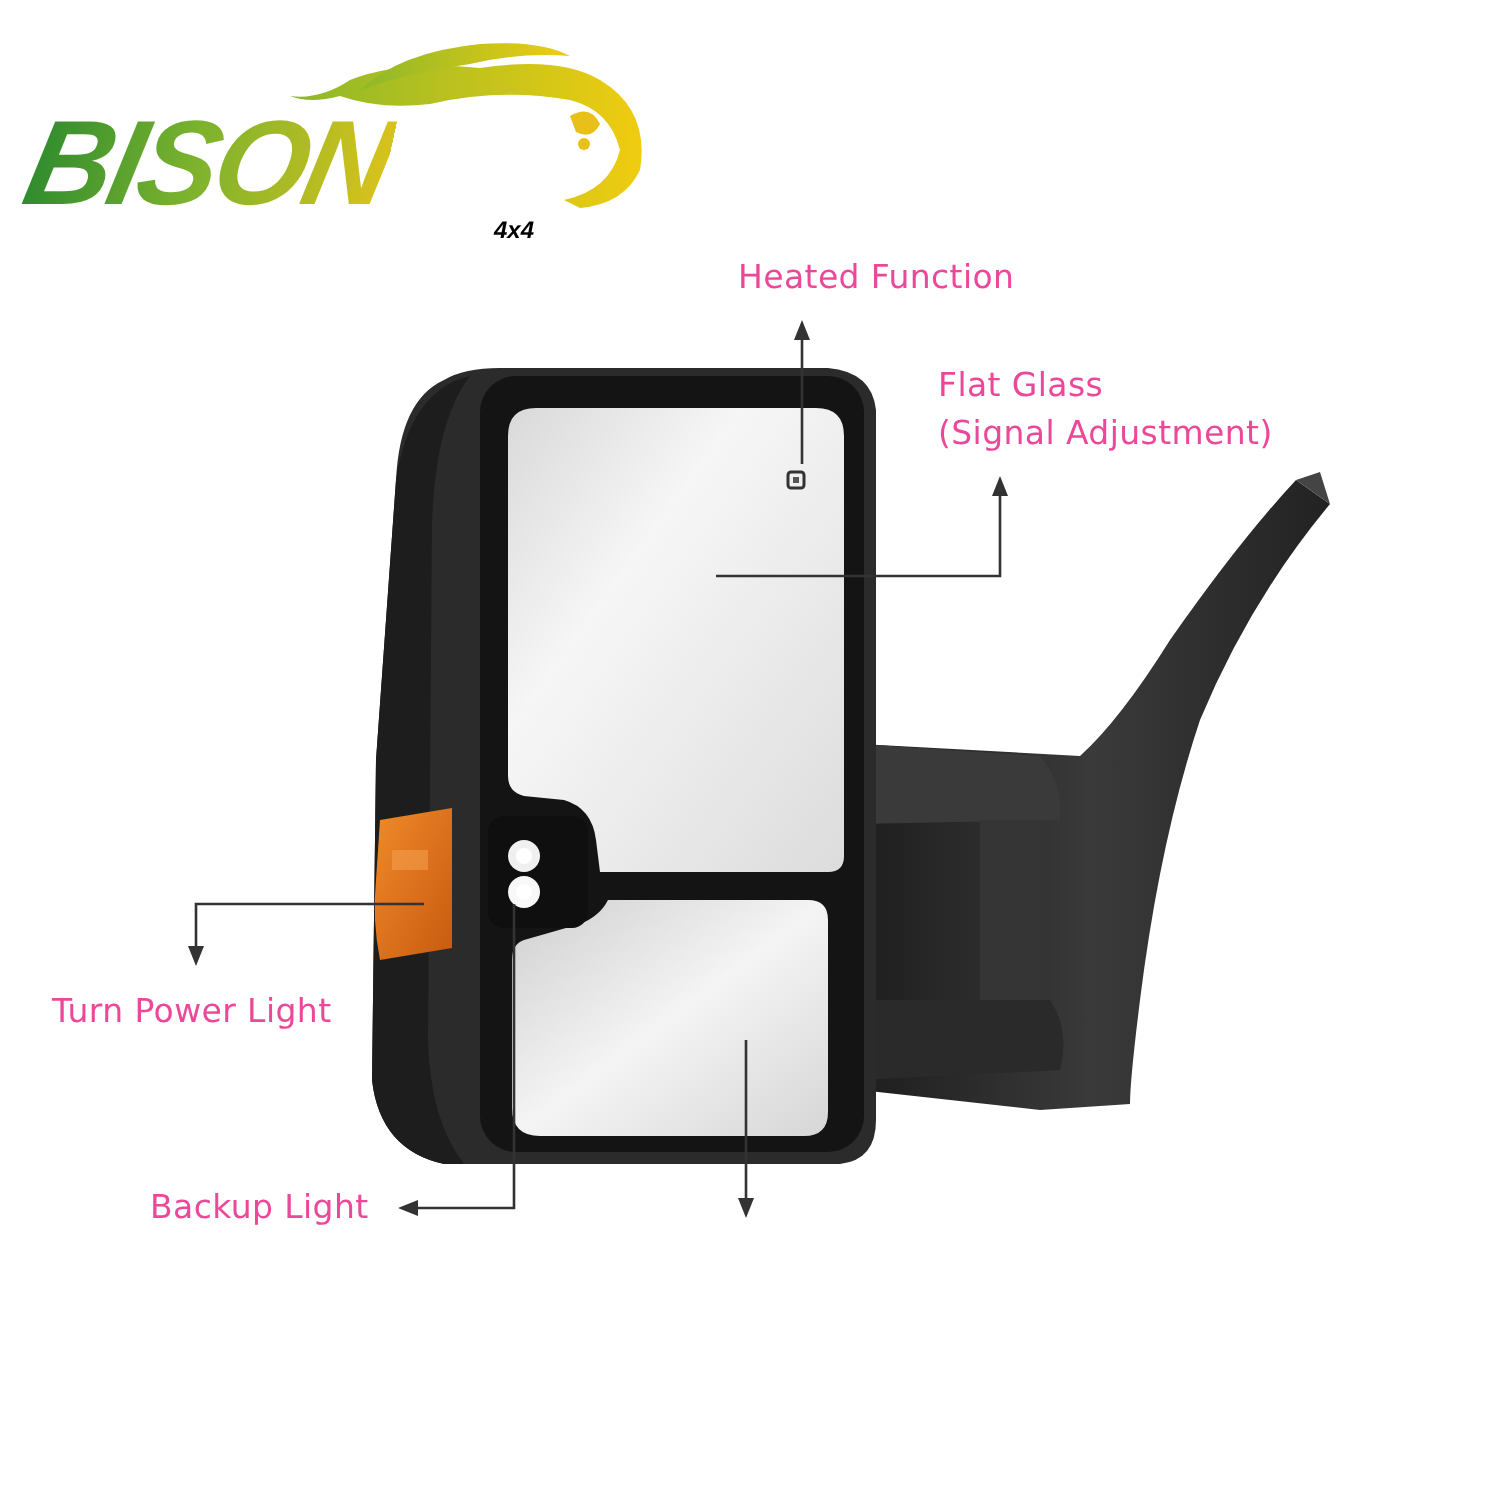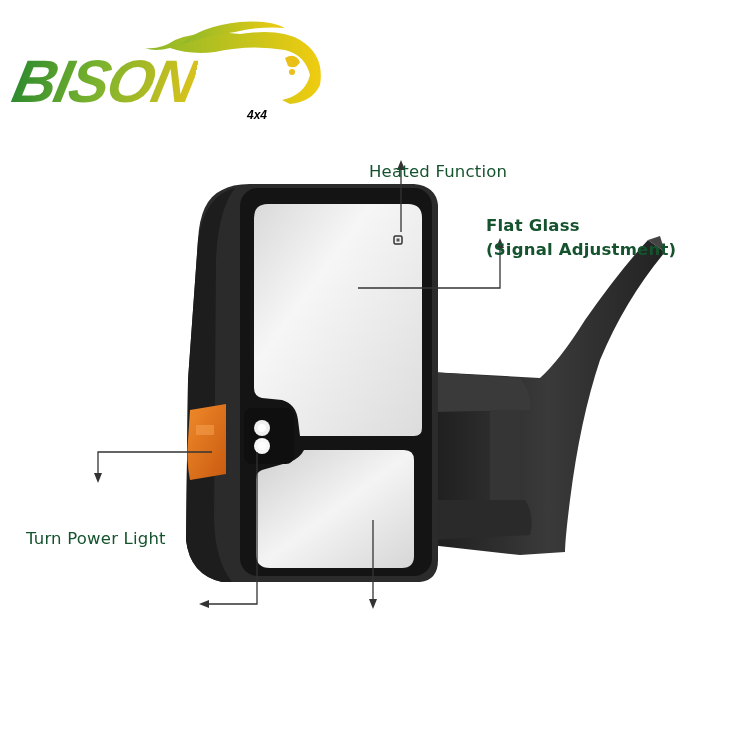--- a/index.html
+++ b/index.html
@@ -1,19 +1,19 @@
 <!DOCTYPE html>
 <html><head>
 <meta charset="utf-8">
 <style>
   html, body { margin: 0; padding: 0; background: #ffffff; }
   body { width: 750px; height: 750px; position: relative; overflow: hidden; font-family: "DejaVu Sans", sans-serif; }
   .stage { position: absolute; left: 0; top: 0; width: 750px; height: 750px; }
   svg.art { position: absolute; left: 0; top: 0; }
-  .label { position: absolute; color: #14532d; font-family: "DejaVu Sans", sans-serif; font-size: 16.5px; line-height: 24px; white-space: nowrap; letter-spacing: 0.2px; margin-top: 33px; }
+  .label { position: absolute; color: #ec4899; font-family: "DejaVu Sans", sans-serif; font-size: 16.5px; line-height: 24px; white-space: nowrap; letter-spacing: 0.2px; }
   .logo-text { position: absolute; left: 14px; top: 52px; font-family: "Liberation Sans", sans-serif; font-weight: bold; font-style: italic; font-size: 60px; letter-spacing: -2px; line-height: 60px; transform: skewX(-12deg); background: linear-gradient(90deg, #2e8b2e 0%, #7ab22e 45%, #d8c21c 100%); -webkit-background-clip: text; background-clip: text; color: transparent; }
   .logo-sub { position: absolute; left: 247px; top: 108px; font-family: Liberation Sans, sans-serif; font-weight: bold; font-style: italic; font-size: 12px; color: #000000; }
 </style>
 </head>
 <body>
 
 <div class="stage">
 
   <div>
     <svg class="art" width="340" height="130">
@@ -103,20 +103,23 @@
       <path d="M500 238 L496 248 L504 248 Z"></path>
       <path d="M98 483 L94 473 L102 473 Z"></path>
       <path d="M199 604 L209 600 L209 608 Z"></path>
       <path d="M373 609 L369 599 L377 599 Z"></path>
     </g>
   </svg>
 
   <div class="label" style="left:369px; top:127px;">
     <span>Heated Function</span>
   </div>
-  <div class="label" style="left:486px; top:181px;font-weight:bold;">
+  <div class="label" style="left:469px; top:181px;">
     <div>Flat Glass</div>
     <div>(Signal Adjustment)</div>
   </div>
   <div class="label" style="left:26px; top:494px;">
     <span>Turn Power Light</span>
   </div>
+  <div class="label" style="left:75px; top:592px;">
+    <span>Backup Light</span>
+  </div>
 </div>
 
 </body></html>

